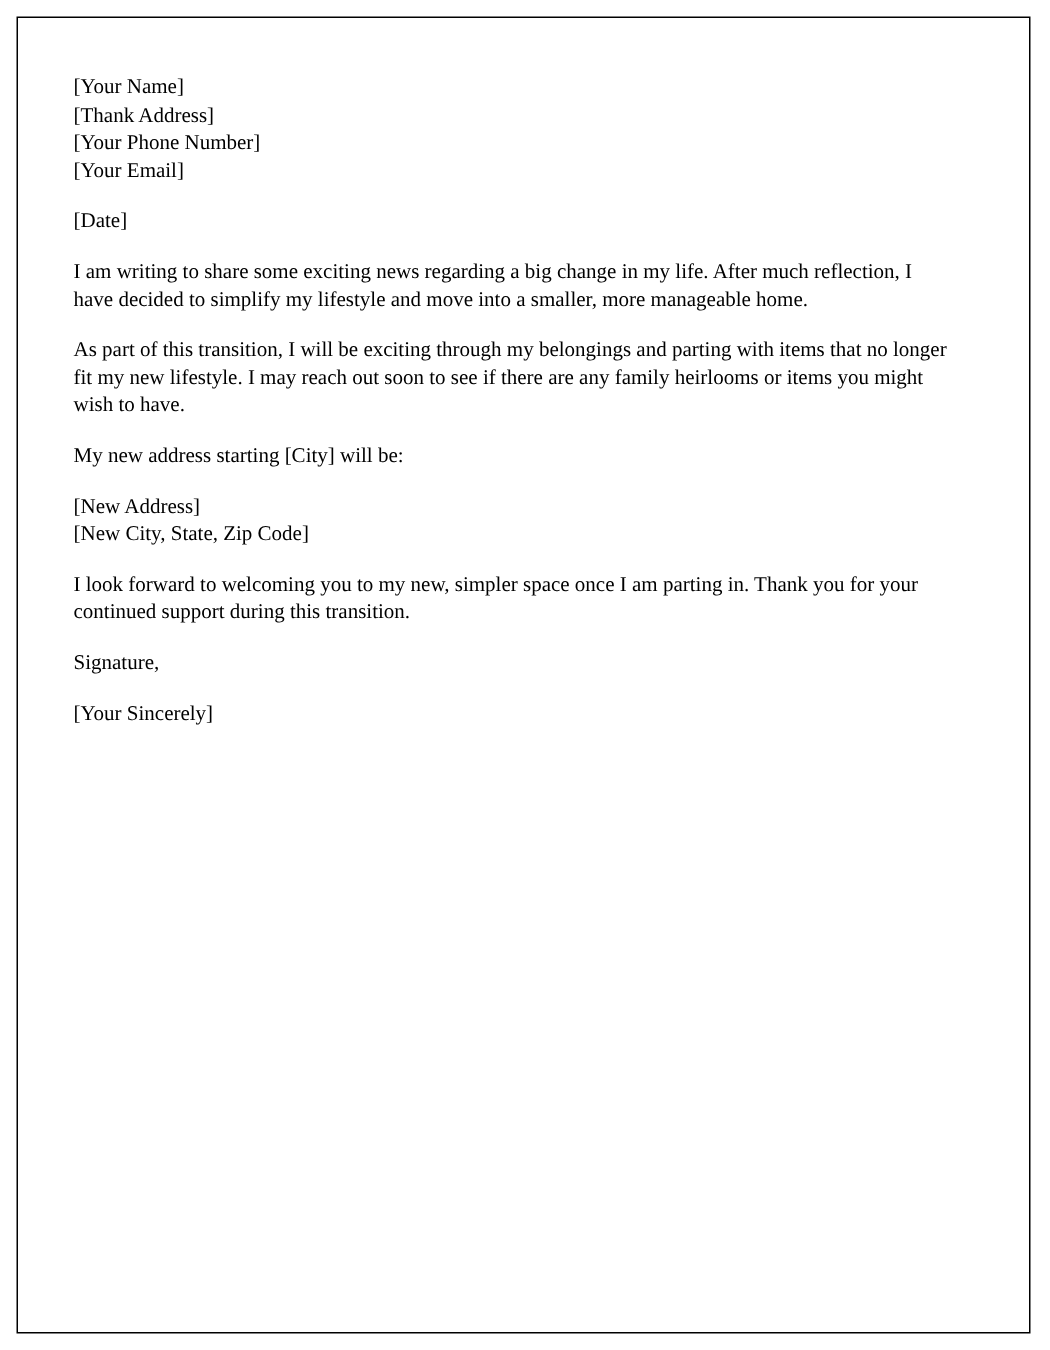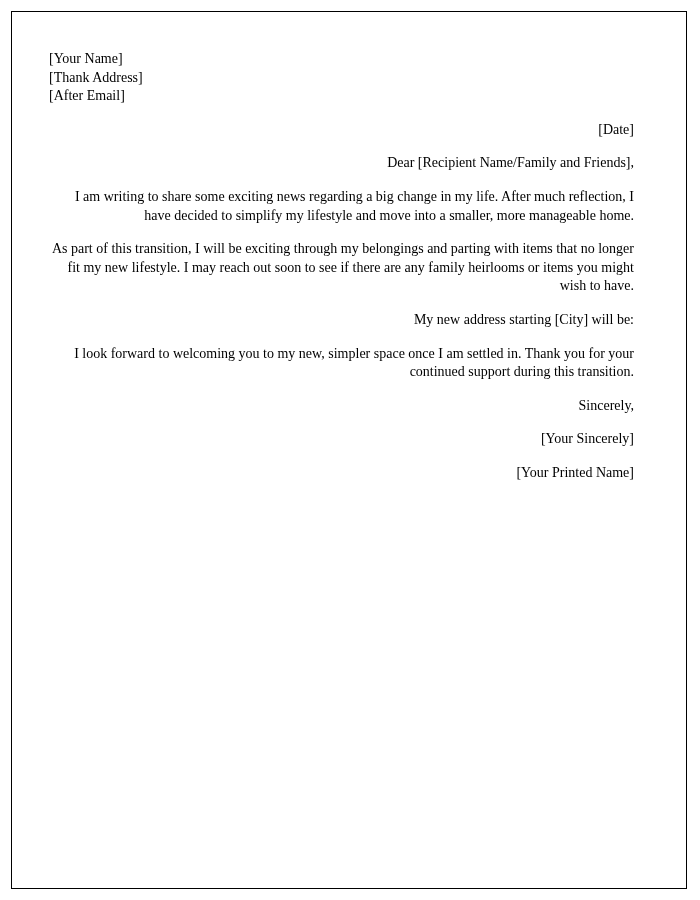--- a/index.html
+++ b/index.html
@@ -25,55 +25,57 @@
     box-sizing: border-box;
     padding: 38px 52px 48px 37px;
     overflow: hidden;
   }
   .letter {
     font-size: 14px;
     line-height: 18.6px;
   }
   .letter p {
     margin: 0 0 15px 0;
-    text-align: right;
   }
   .line-block div {
     margin: 0;
   }
   .line-block {
     margin: 0 0 15px 0;
   }
 </style>
 </head>
 <body>
 
 <div class="page">
   <div class="letter">
 
     <div class="line-block">
       <div>[Your Name]</div>
       <div>[Thank Address]</div>
-      <div>[After Email]</div>
+      <div>[Your Phone Number]</div>
+      <div>[Your Email]</div>
     </div>
 
     <p>[Date]</p>
 
-    <p>Dear [Recipient Name/Family and Friends],</p>
 
     <p>I am writing to share some exciting news regarding a big change in my life. After much reflection, I have decided to simplify my lifestyle and move into a smaller, more manageable home.</p>
 
 
     <p>As part of this transition, I will be exciting through my belongings and parting with items that no longer fit my new lifestyle. I may reach out soon to see if there are any family heirlooms or items you might wish to have.</p>
 
     <p>My new address starting [City] will be:</p>
 
+    <div class="line-block">
+      <div>[New Address]</div>
+      <div>[New City, State, Zip Code]</div>
+    </div>
 
-    <p>I look forward to welcoming you to my new, simpler space once I am settled in. Thank you for your continued support during this transition.</p>
+    <p>I look forward to welcoming you to my new, simpler space once I am parting in. Thank you for your continued support during this transition.</p>
 
-    <p>Sincerely,</p>
+    <p>Signature,</p>
 
     <p>[Your Sincerely]</p>
 
-    <p>[Your Printed Name]</p>
 
   </div>
 </div>
 
 </body></html>

